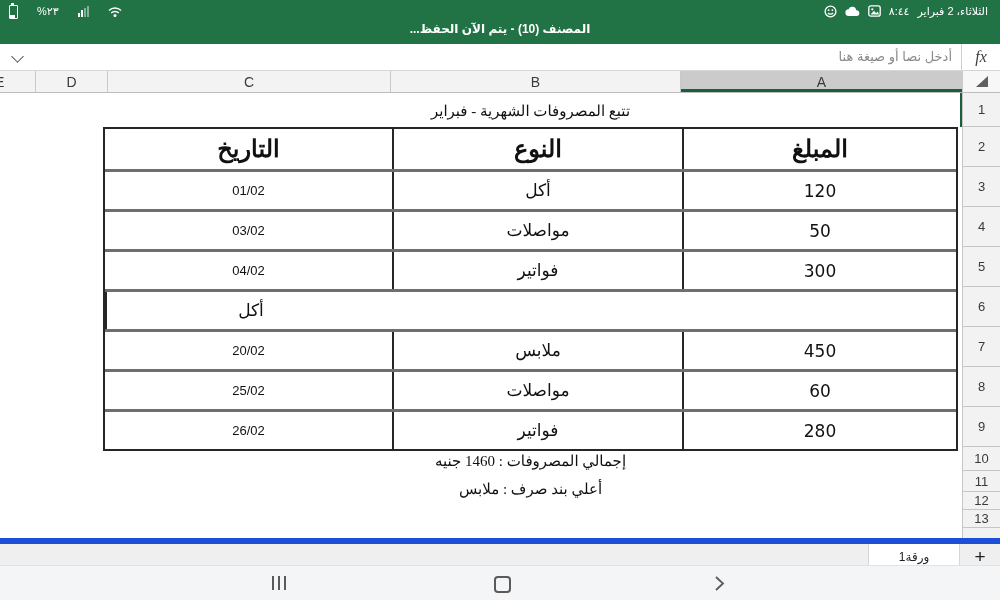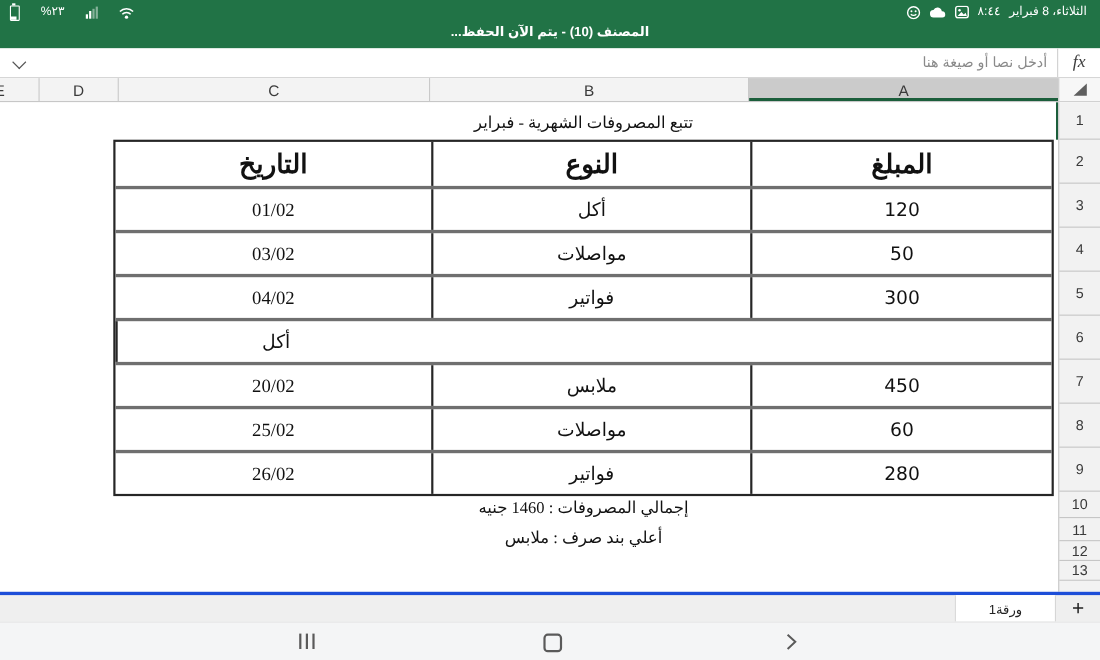--- a/index.html
+++ b/index.html
@@ -45,32 +45,32 @@
       border-bottom:1px solid #c6c6c6;box-sizing:border-box;}
   .active-row-tick{position:absolute;right:38px;top:0;width:2px;height:34px;background:#1b5e3b;}
 
   .sheet-title-line{position:absolute;left:103px;top:4px;width:855px;height:28px;display:flex;align-items:center;justify-content:center;
       font-family:"Liberation Serif","DejaVu Serif",serif;font-size:15px;color:#111;}
 
   .xtable{position:absolute;left:103px;top:34px;width:855px;border:2px solid #262626;box-sizing:border-box;background:#fff;}
   .trow{display:flex;height:40px;box-sizing:border-box;}
   .trow + .trow{border-top:3px solid #6f6f6f;}
   .cell{display:flex;align-items:center;justify-content:center;box-sizing:border-box;color:#111;}
-  .c-date{width:287px;font-family:Liberation Serif, serif;font-size:17px;}
+  .c-date{width:287px;font-family:Liberation Sans, sans-serif;font-size:13px;}
   .c-type{width:290px;border-left:2px solid #262626;font-family:"Liberation Serif","DejaVu Serif",serif;font-size:17px;}
   .c-amount{width:274px;border-left:2px solid #262626;font-family:"DejaVu Sans","Liberation Sans",sans-serif;font-size:17px;}
   .thead .cell{font-family:"Liberation Serif","DejaVu Serif",serif;font-weight:bold;font-size:24px;}
 
   .summary1{position:absolute;left:103px;top:356px;width:855px;height:24px;display:flex;align-items:center;justify-content:center;
       font-family:"Liberation Serif","DejaVu Serif",serif;font-size:15px;color:#111;}
   .summary2{position:absolute;left:103px;top:384px;width:855px;height:24px;display:flex;align-items:center;justify-content:center;
       font-family:"Liberation Serif","DejaVu Serif",serif;font-size:15px;color:#111;}
 
   
-  .tabbar{position:absolute;left:0;top:538px;width:1000px;height:27px;background:#efefef;border-top:3px solid #1d4ed8;box-sizing:border-box;}
+  .tabbar{position:absolute;left:0;top:538px;width:1000px;height:27px;background:#efefef;border-top:6px solid #1d4ed8;box-sizing:border-box;}
   .sheet-tab{position:absolute;left:868px;top:0;width:92px;height:26px;background:#fff;border-left:1px solid #d6d6d6;border-right:1px solid #d6d6d6;
       display:flex;align-items:center;justify-content:center;font-size:12px;color:#222;box-sizing:border-box;}
   .add-tab{position:absolute;left:960px;top:0;width:40px;height:26px;display:flex;align-items:center;justify-content:center;
       font-size:19px;color:#222;}
 
   
   .navbar{position:absolute;left:0;top:565px;width:1000px;height:35px;background:#f4f5f6;border-top:1px solid #e3e3e3;box-sizing:border-box;}
   .nav-recents{position:absolute;left:272px;top:10px;display:flex;gap:4px;}
   .nav-recents i{display:block;width:2px;height:14px;background:#5a5a5a;}
   .nav-home{position:absolute;left:494px;top:10px;width:13px;height:13px;border:2px solid #5a5a5a;border-radius:4px;}
@@ -108,21 +108,21 @@
       </svg>
       <svg class="icon-svg" width="15" height="11" viewBox="0 0 15 11">
         <path d="M4 10 a3.4 3.4 0 0 1 -.4 -6.8 a4 4 0 0 1 7.6 1 a2.9 2.9 0 0 1 .4 5.8 z" fill="#fff"></path>
       </svg>
       <svg class="icon-svg" width="13" height="12" viewBox="0 0 13 12">
         <rect x="0.8" y="0.8" width="11.4" height="10.4" rx="2" fill="none" stroke="#fff" stroke-width="1.3"></rect>
         <circle cx="4.3" cy="4.3" r="1.1" fill="#fff"></circle>
         <path d="M2.5 9.5 L6 5.8 L8.2 8.2 L9.8 6.6 L11 9.5 Z" fill="#fff"></path>
       </svg>
       <span class="st-txt">٨:٤٤</span>
-      <span class="st-txt" dir="rtl">الثلاثاء، 8 فبراير</span>
+      <span class="st-txt" dir="rtl">الثلاثاء، 2 فبراير</span>
     </div>
     <div class="appbar-title" dir="rtl">المصنف (10) - يتم الآن الحفظ...</div>
   </div>
 
   <div class="formulabar">
     <span class="fb-chevron"></span>
     <div class="fb-placeholder" dir="rtl">أدخل نصا أو صيغة هنا</div>
     <div class="fx-box">fx</div>
   </div>
 

